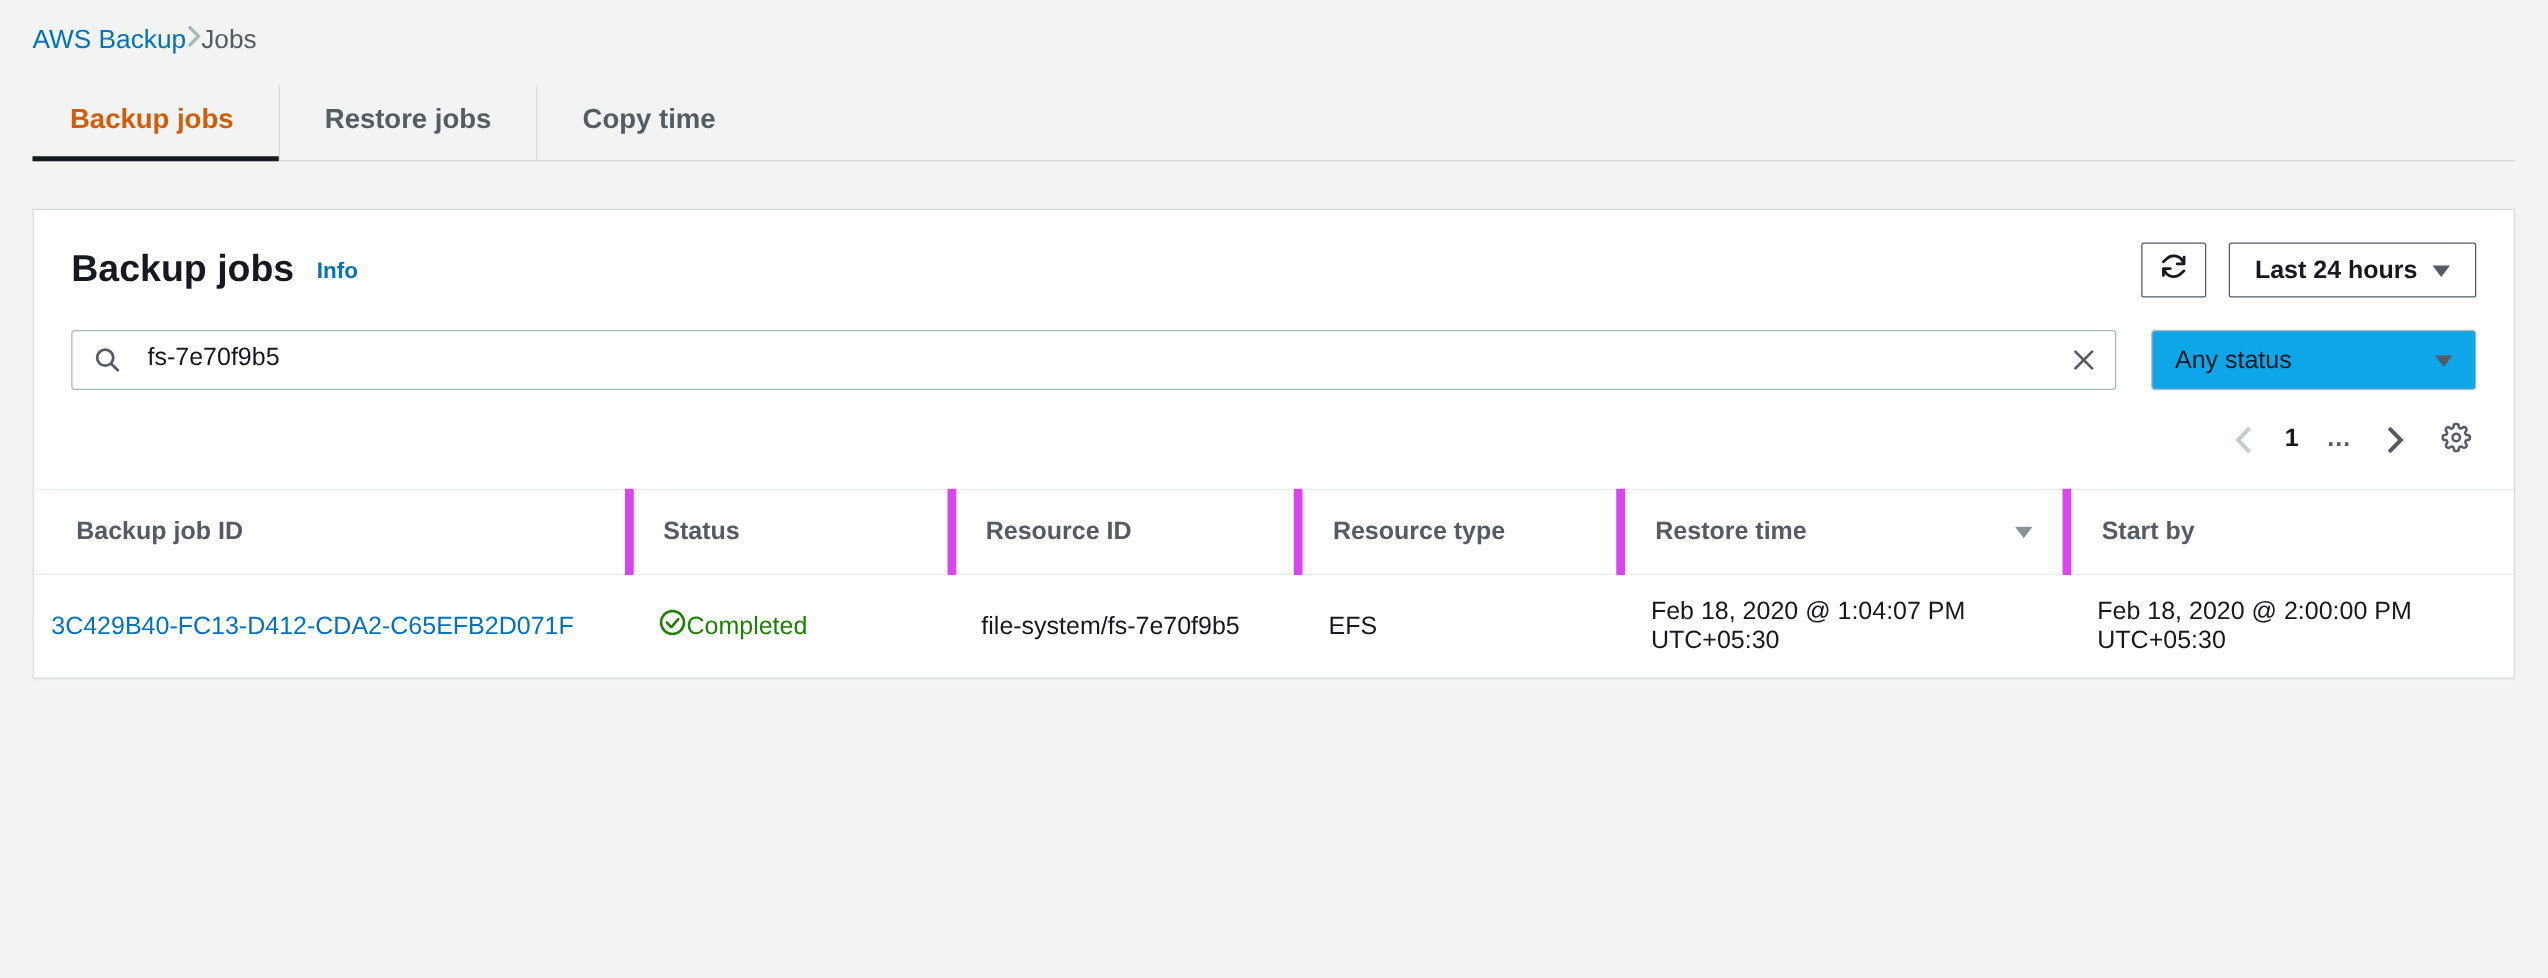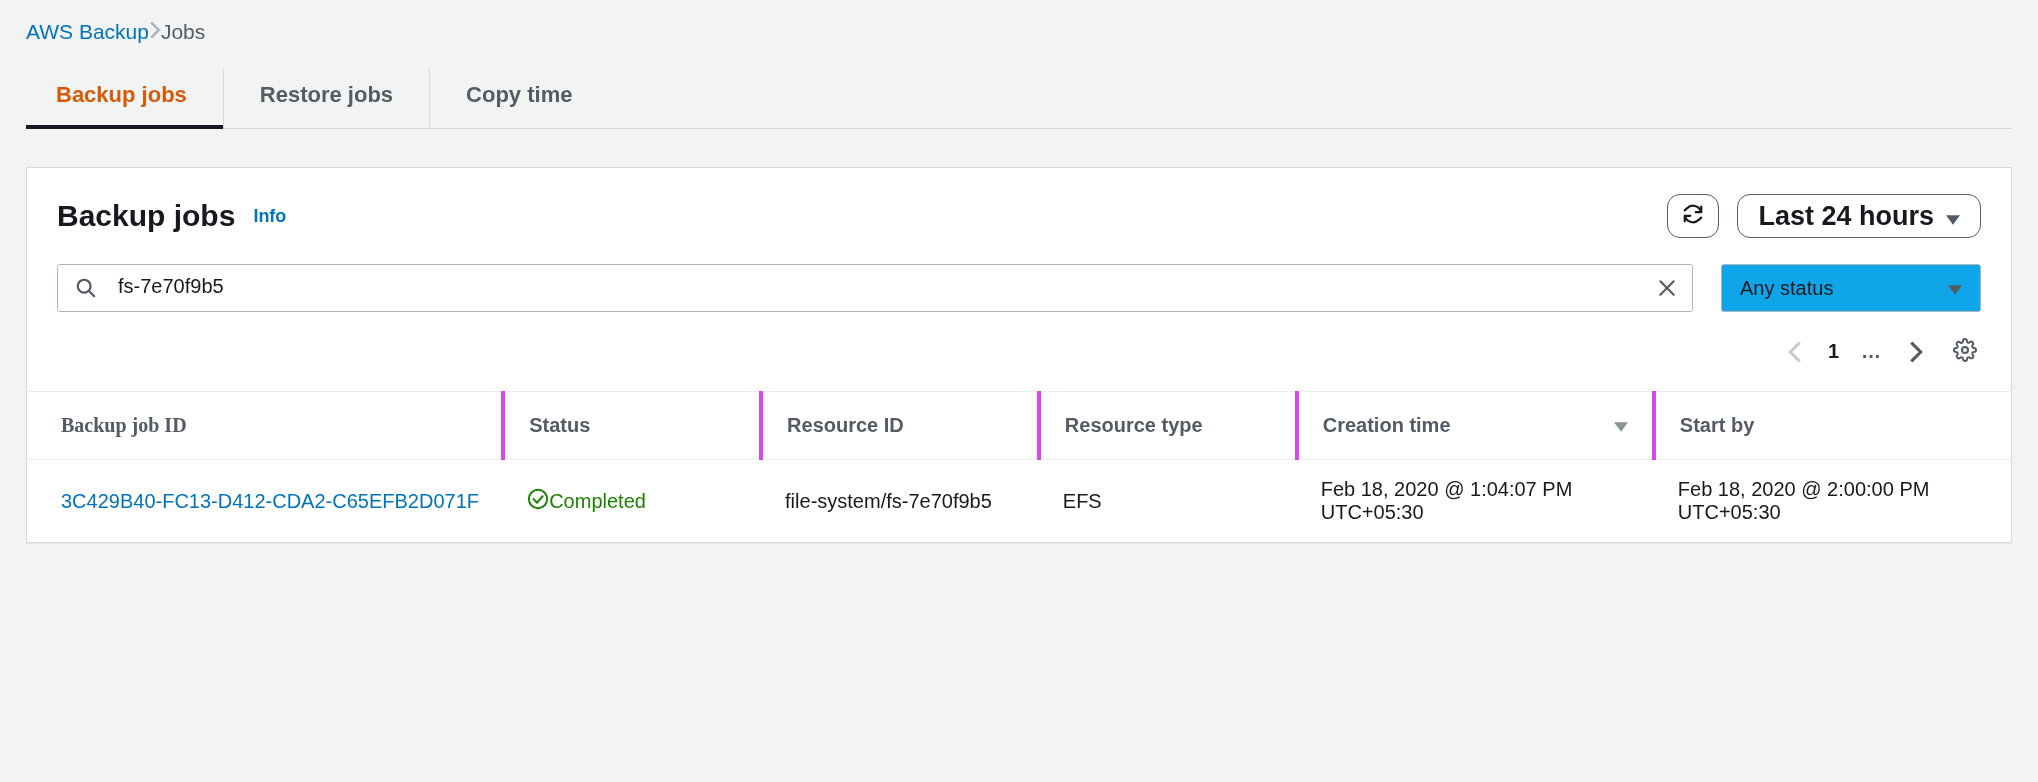--- a/index.html
+++ b/index.html
@@ -70,27 +70,27 @@
     .info-link {
       color: #0073bb;
       font-size: 18px;
       font-weight: 600;
       cursor: pointer;
     }
     .header-spacer { flex: 1; }
     .btn {
       border: 1px solid #545b64;
       background: #fff;
-      border-radius: 13px;
+      border-radius: 2px;
       height: 44px;
       padding: 0 20px;
       display: inline-flex;
       align-items: center;
       gap: 12px;
-      font-size: 27px;
+      font-size: 20px;
       font-weight: 700;
       color: #16191f;
       cursor: pointer;
     }
     .btn.icon-only { padding: 0 14px; }
     
     .filter-row {
       display: flex;
       align-items: center;
       padding: 14px 30px 12px 30px;
@@ -169,30 +169,30 @@
       border-collapse: collapse;
     }
     thead th {
       text-align: left;
       font-size: 20px;
       font-weight: 700;
       color: #545b64;
       padding: 22px 24px;
       border-top: 1px solid #eaeded;
       border-bottom: 1px solid #eaeded;
-      border-left: 4px solid #d946ef;
-    }
-    thead th:first-child { border-left: none; padding-left: 34px; font-family: Liberation Serif, serif; }
+      border-left: 7px solid #d946ef;
+    }
+    thead th:first-child { border-left: none; padding-left: 34px; }
     tbody td {
       padding: 18px 24px;
       font-size: 20px;
       vertical-align: middle;
       color: #16191f;
     }
-    tbody td:first-child { padding-left: 34px; }
+    tbody td:first-child { padding-left: 14px; }
     .link { color: #0073bb; cursor: pointer; }
     .status-cell {
       display: flex;
       align-items: center;
       color: #1d8102;
     }
     .sort-indicator {
       float: right;
       color: #879596;
     }
@@ -295,21 +295,21 @@
     </div>
 
     <table>
       <thead>
         <tr>
           <th style="width:24%">Backup job ID</th>
           <th style="width:13%">Status</th>
           <th style="width:14%">Resource ID</th>
           <th style="width:13%">Resource type</th>
           <th style="width:18%">
-            <span>Creation time</span>
+            <span>Restore time</span>
             <span class="sort-indicator">
               <svg width="14" height="10" viewBox="0 0 12 8" fill="currentColor">
                   <path d="M0 0h12L6 8z"></path>
                 </svg>
             </span>
           </th>
           <th style="width:18%">Start by</th>
         </tr>
       </thead>
       <tbody>

